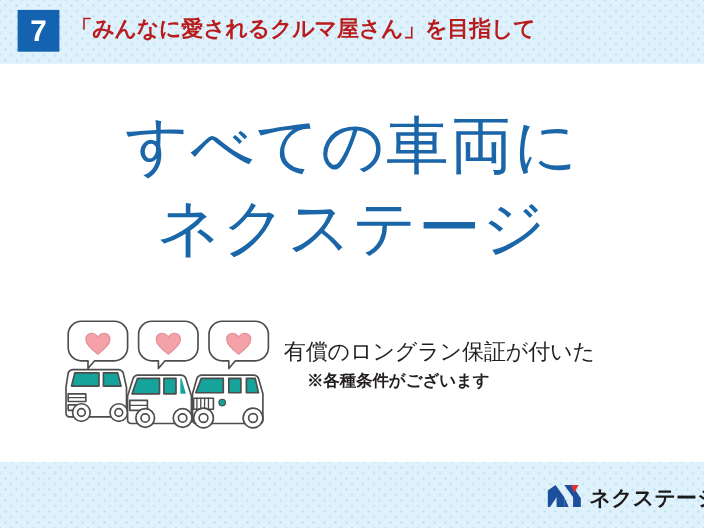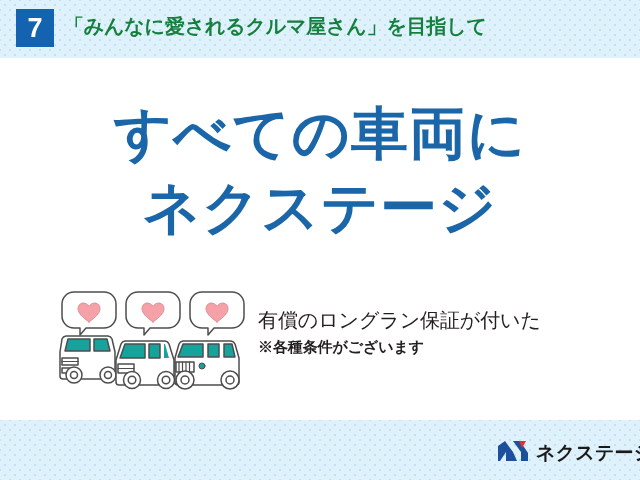--- a/index.html
+++ b/index.html
@@ -56,37 +56,37 @@
     line-height: 38px;
     text-align: center;
     letter-spacing: 0;
   }
   #header-title {
     position: absolute;
     left: 64px;
     top: 13px;
     font-size: 20px;
     font-weight: bold;
-    color: #15803d;
+    color: #b91c1c;
     letter-spacing: -0.2px;
     white-space: nowrap;
   }
 
   
   #headline {
     position: absolute;
     left: 0;
     top: 96px;
     width: 640px;
     text-align: center;
   }
   .headline-line {
     display: block;
     color: #1a66a8;
-    font-weight: bold;
+    font-weight: normal;
     font-size: 57px;
     line-height: 74px;
     letter-spacing: 1px;
     white-space: nowrap;
   }
 
   
   #illustration {
     position: absolute;
     left: 52px;
@@ -110,20 +110,21 @@
     color: #231f20;
     font-size: 20px;
     line-height: 26.5px;
     letter-spacing: -0.1px;
     white-space: nowrap;
   }
   .body-line.note {
     font-size: 15px;
     line-height: 25px;
     font-weight: bold;
+    margin-left: 21px;
   }
 
   
   #brand-logo {
     position: absolute;
     left: 497px;
     top: 439px;
     height: 28px;
     display: flex;
     align-items: center;

